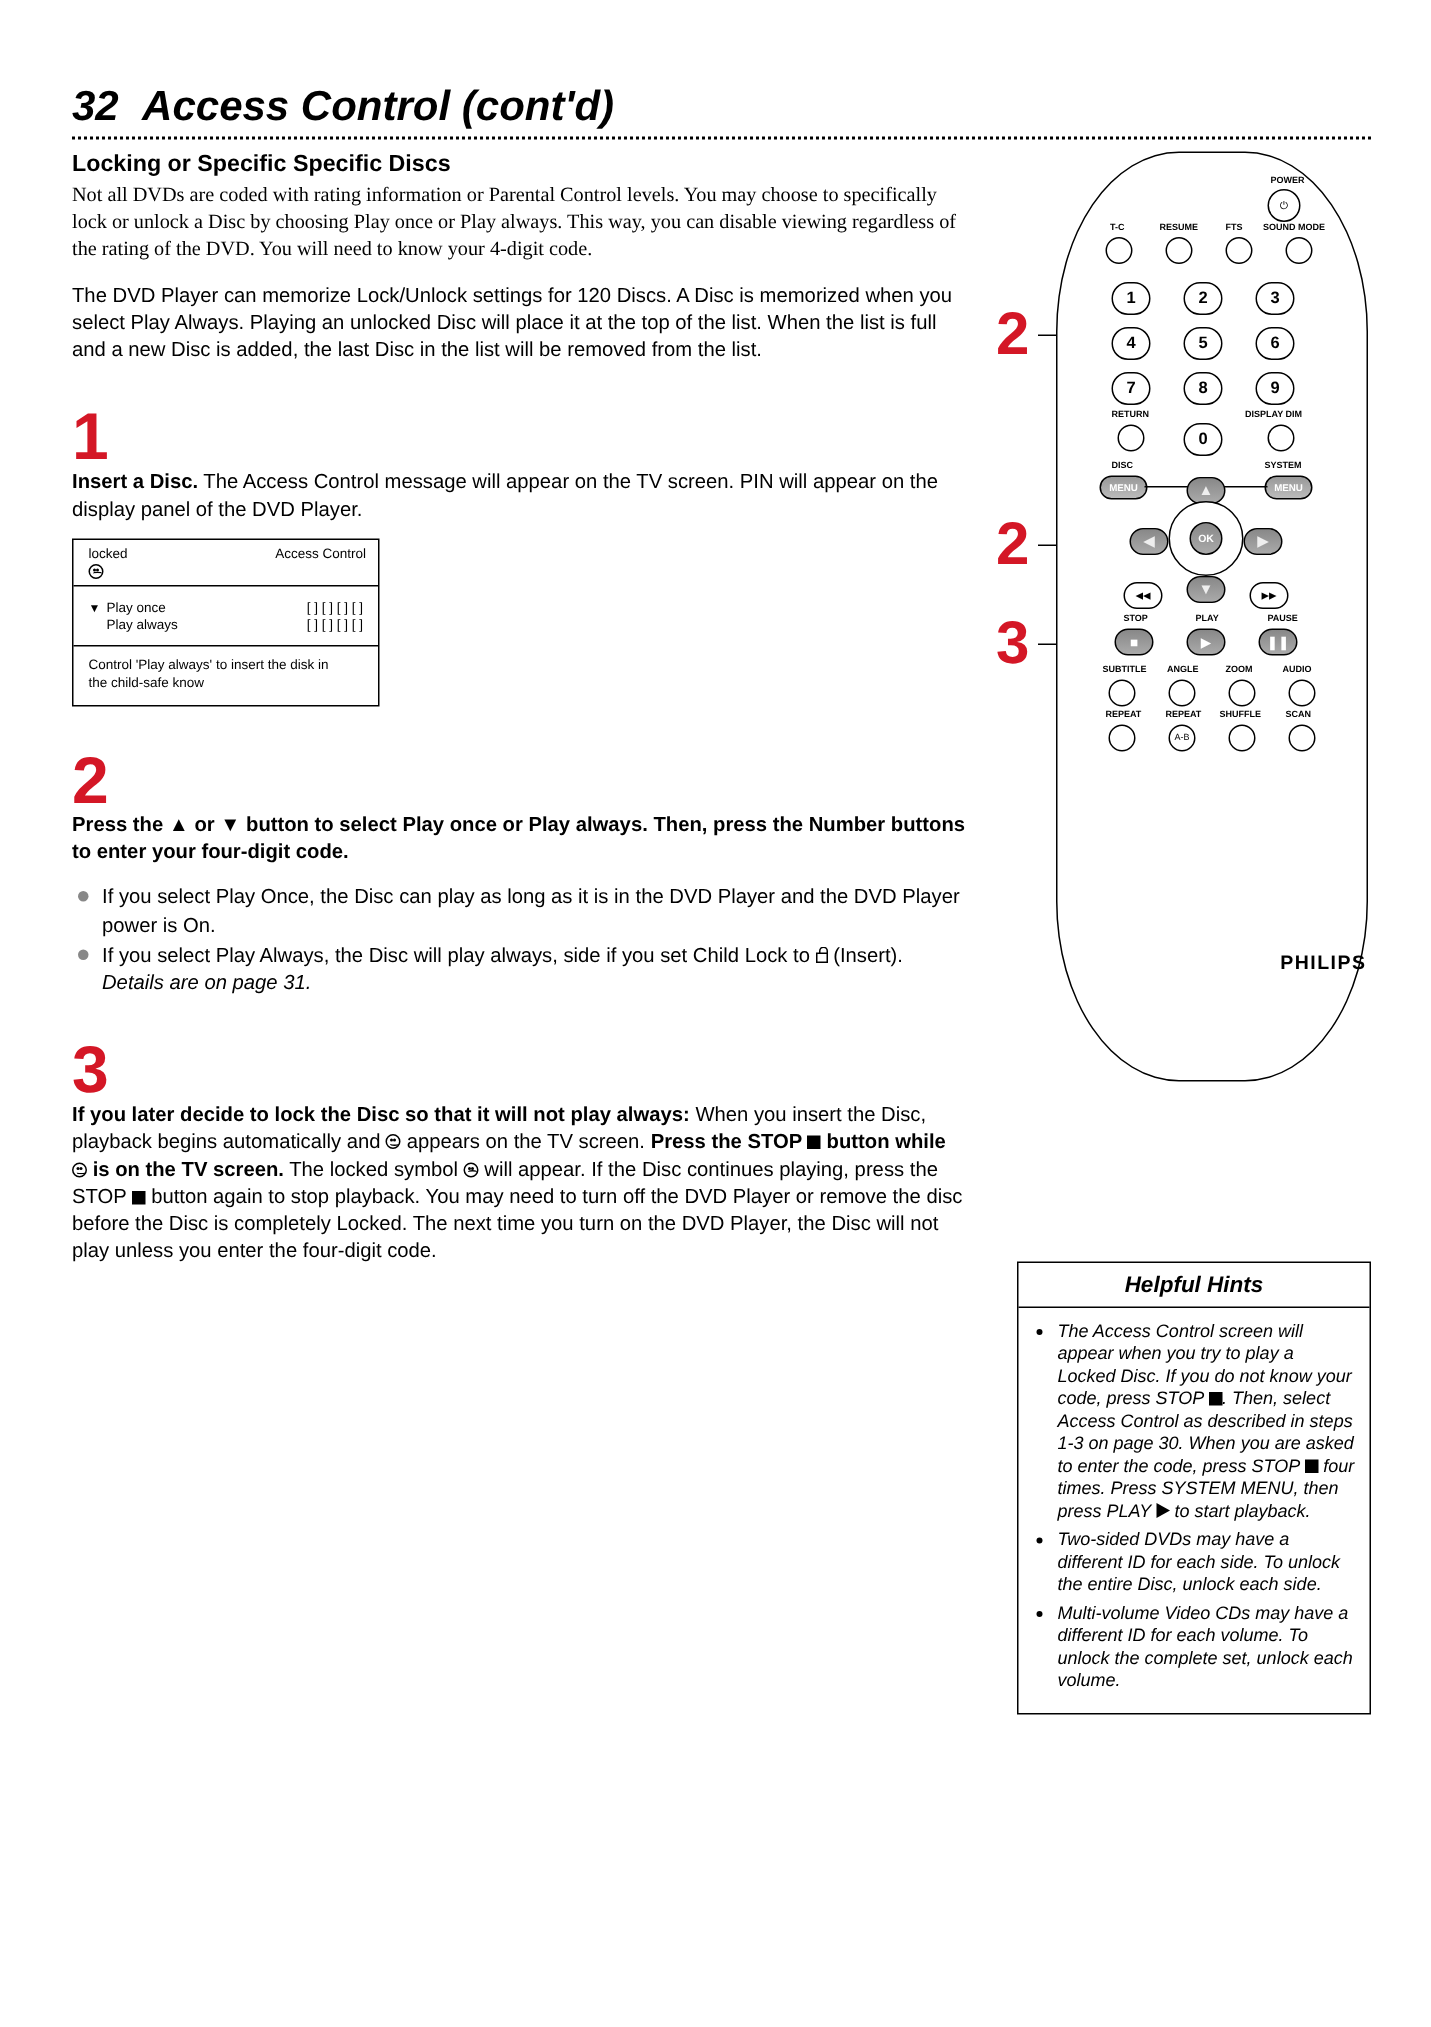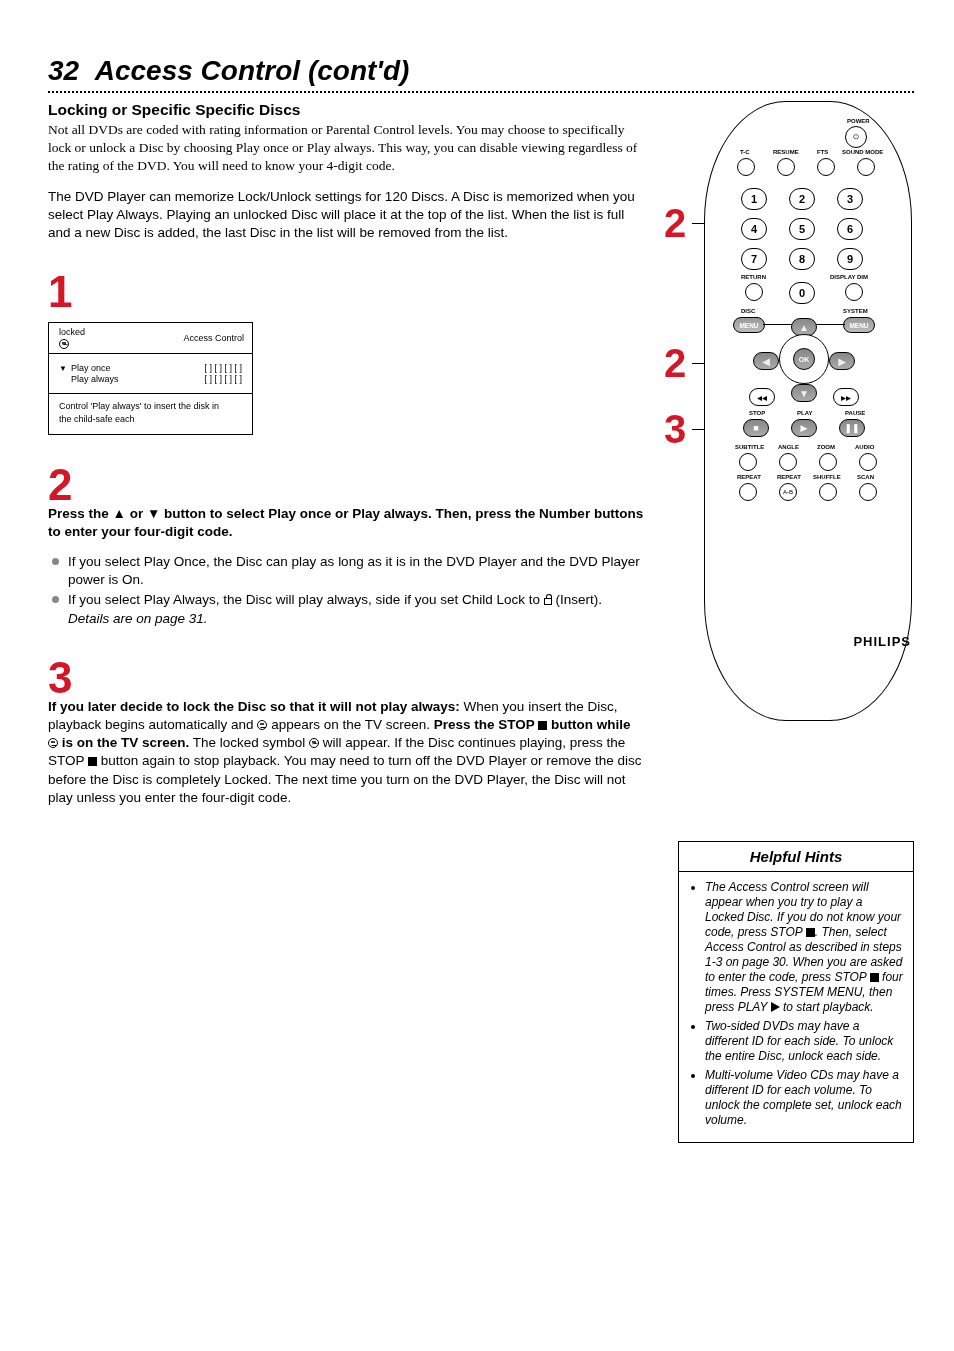--- a/index.html
+++ b/index.html
@@ -83,21 +83,20 @@
   }
   .osd-box {
     border: 1px solid #000;
     width: 205px;
     margin-top: 10px;
     font-family: Arial, sans-serif;
   }
   .osd-top {
     display: flex;
     justify-content: space-between;
-    align-items: center;
     padding: 4px 8px 4px 10px;
     border-bottom: 1px solid #000;
     font-size: 9px;
   }
   .sadface {
     width: 10px; height: 10px; border: 1px solid #000; border-radius: 50%;
     display: inline-block; position: relative; vertical-align: middle;
     margin-top: 2px;
   }
   .sadface::before, .sadface::after {
@@ -233,20 +232,23 @@
   </h1>
   <hr class="dots">
 
   <div style="display:flex; gap:30px; align-items:flex-start;">
     <div class="left-col">
       <div class="section-heading">Locking or Specific Specific Discs</div>
       <p class="body-text" style="margin-bottom:12px;font-family:Liberation Serif, serif;">Not all DVDs are coded with rating information or Parental Control levels. You may choose to specifically lock or unlock a Disc by choosing Play once or Play always. This way, you can disable viewing regardless of the rating of the DVD. You will need to know your 4-digit code.</p>
       <p class="body-text">The DVD Player can memorize Lock/Unlock settings for 120 Discs. A Disc is memorized when you select Play Always. Playing an unlocked Disc will place it at the top of the list. When the list is full and a new Disc is added, the last Disc in the list will be removed from the list.</p>
 
       <div class="bignum">1</div>
+      <div class="step-text">
+        <b>Insert a Disc.</b><span> The Access Control message will appear on the TV screen. PIN will appear on the display panel of the DVD Player.</span>
+      </div>
 
       <div class="osd-box">
         <div class="osd-top">
           <div>
             <div>locked</div>
             <span class="sadface"><span class="mouth"></span></span>
           </div>
           <div>Access Control</div>
         </div>
         <div class="osd-mid">
@@ -254,21 +256,21 @@
             <span><span class="osd-arrow">▼</span><span>Play once</span></span>
             <span>[ ]  [ ]  [ ]  [ ]</span>
           </div>
           <div class="osd-row">
             <span style="padding-left:12px;">Play always</span>
             <span>[ ]  [ ]  [ ]  [ ]</span>
           </div>
         </div>
         <div class="osd-bottom">
           <div>Control 'Play always' to insert the disk in</div>
-          <div>the child-safe each</div>
+          <div>the child-safe know</div>
         </div>
       </div>
 
       <div class="bignum">2</div>
       <div class="step-text">
         <b>Press the ▲ or ▼ button to select Play once or Play always. Then, press the Number buttons to enter your four-digit code.</b>
       </div>
       <ul class="bullets">
         <li>If you select Play Once, the Disc can play as long as it is in the DVD Player and the DVD Player power is On.</li>
         <li>

